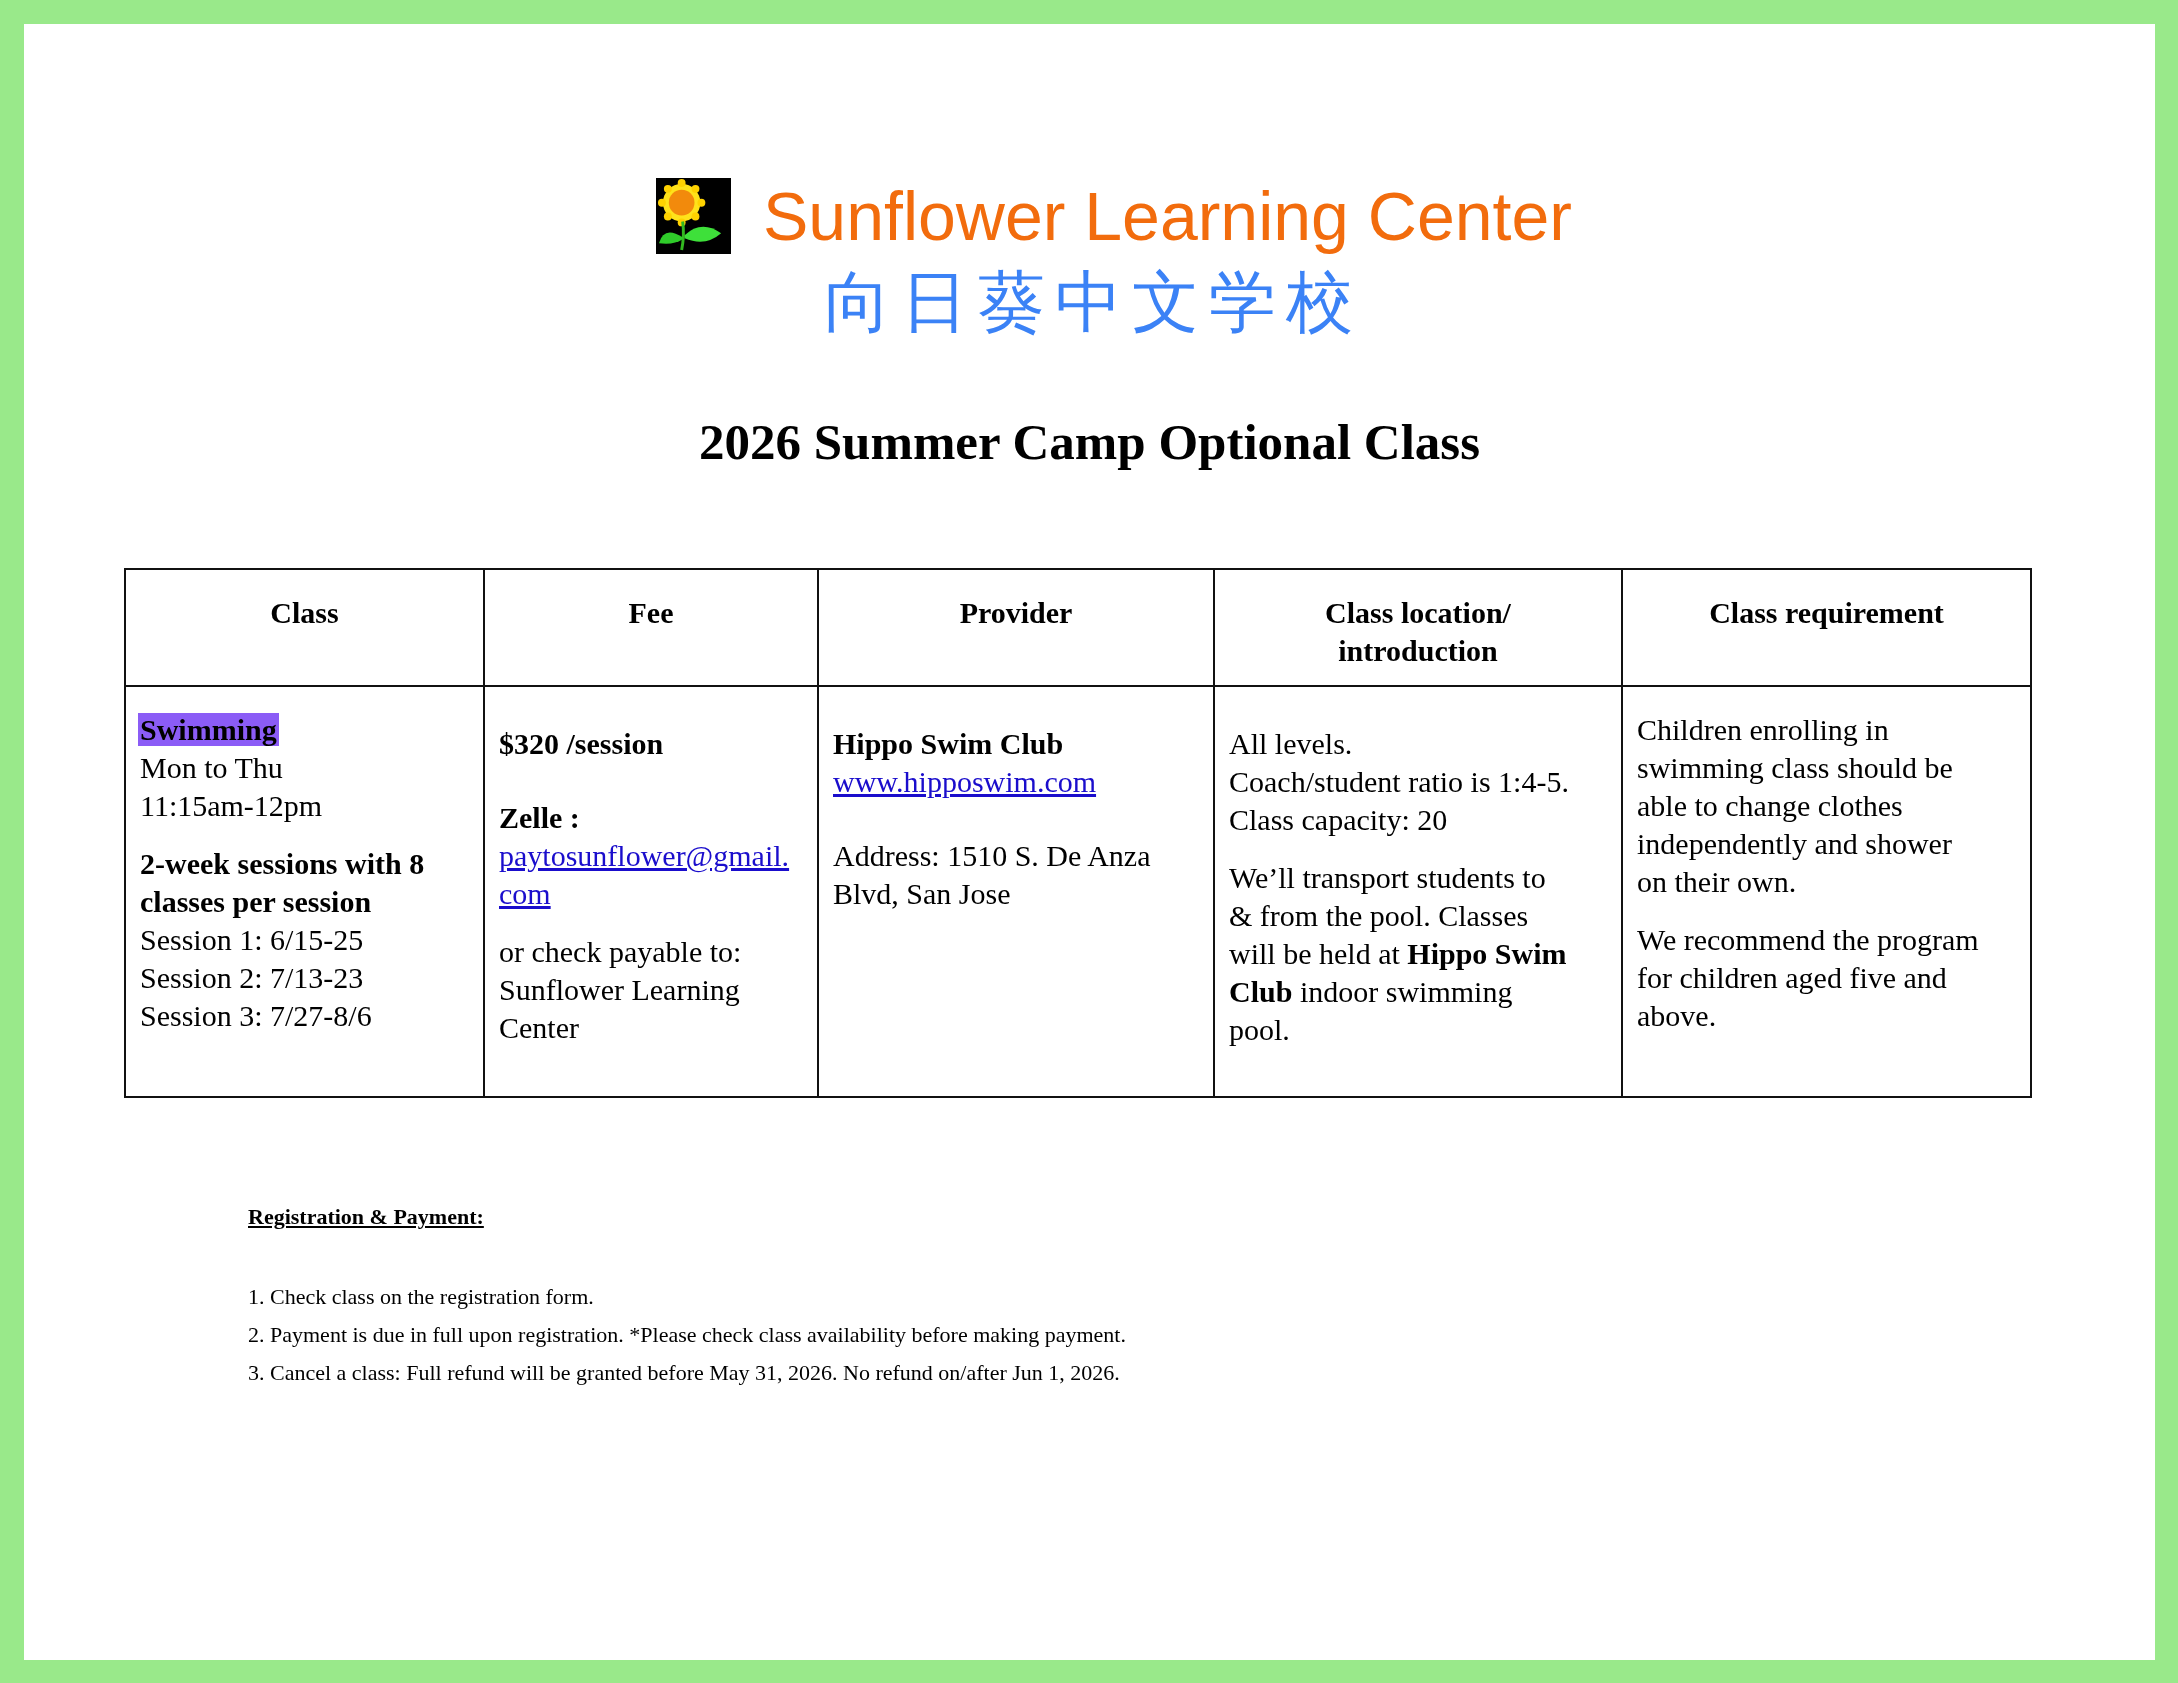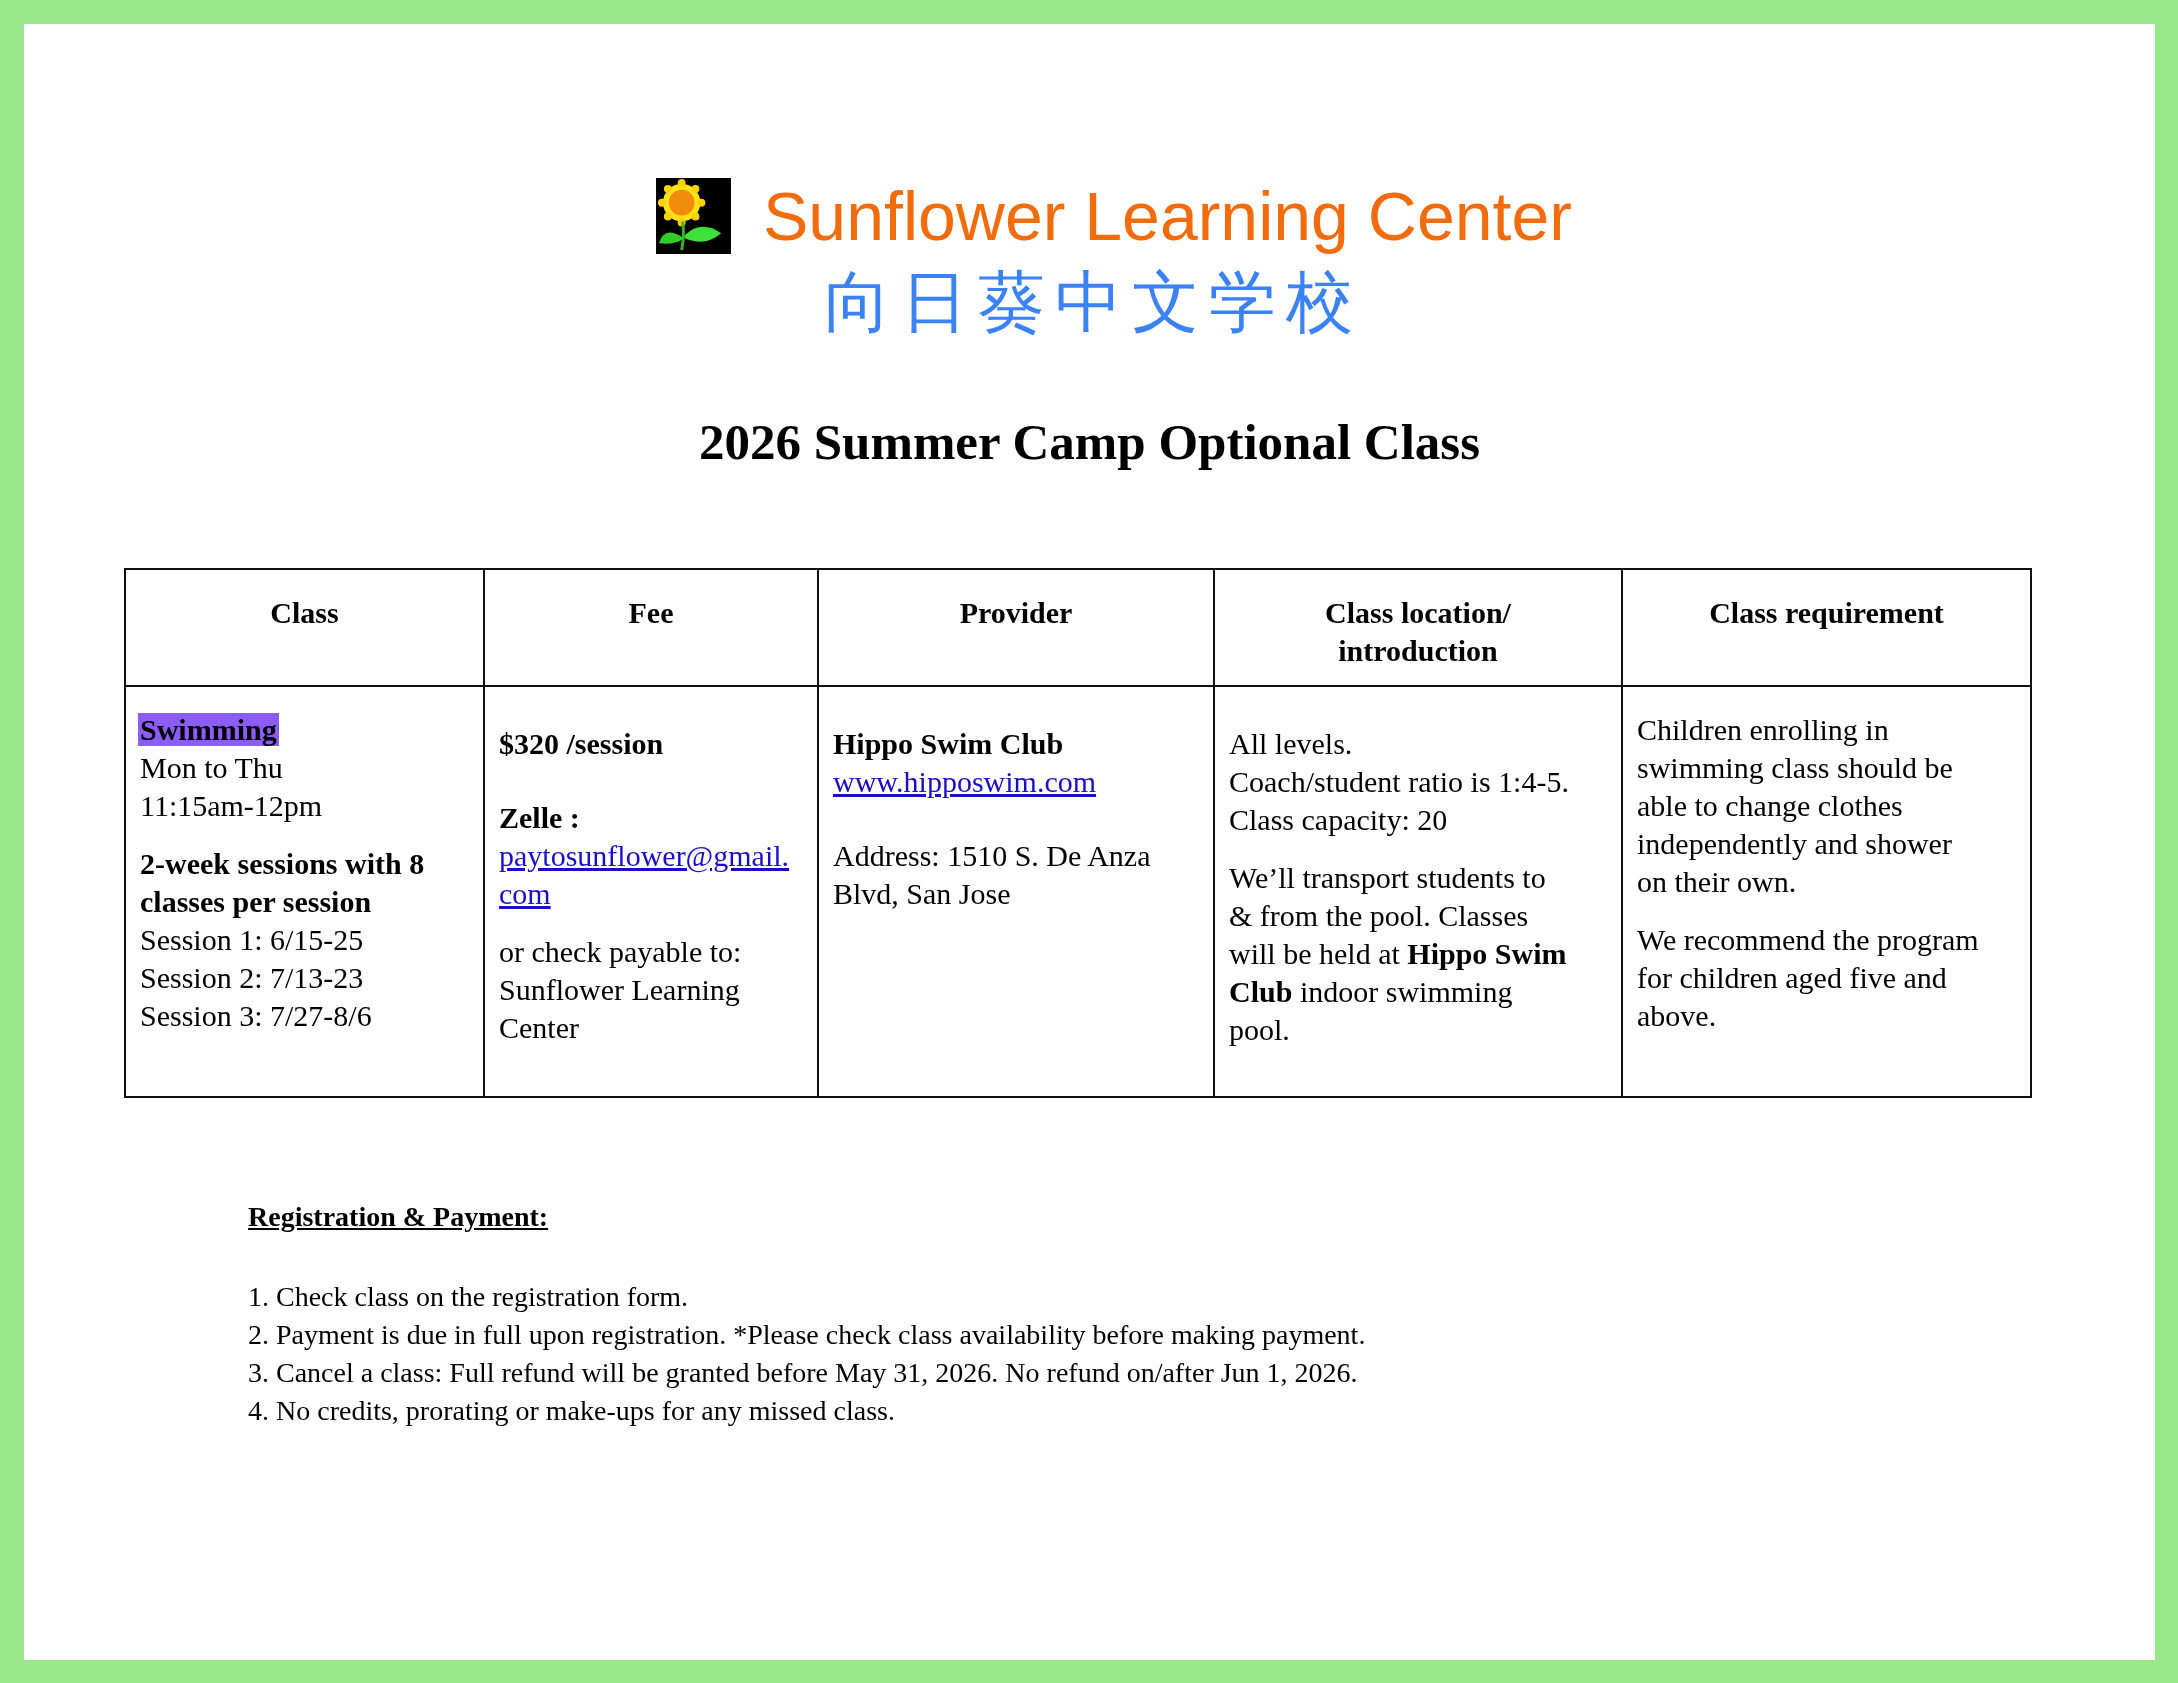--- a/index.html
+++ b/index.html
@@ -88,21 +88,21 @@
   .c5 { width: 409px; }
   .hl { background: #8b5cf6; font-weight: bold; padding: 0 2px; margin-left: -2px; }
   .b { font-weight: bold; }
   .link { color: #1A0DCC; text-decoration: underline; }
   .gap { height: 20px; }
   .gap-lg { height: 36px; }
   .pad-top { padding-top: 10px; }
   .reg {
     position: absolute;
     left: 224px; top: 1174px;
-    font-size: 28px;
+    font-size: 22px;
   }
   .reg-head {
     font-weight: bold;
     text-decoration: underline;
     line-height: 38px;
   }
   .reg ol {
     list-style: none;
     margin: 42px 0 0 0;
     padding: 0;
@@ -217,18 +217,17 @@
       </tr>
     </tbody>
   </table>
 
   <div class="reg">
     <div class="reg-head">Registration &amp; Payment:</div>
     <ol>
       <li>1. Check class on the registration form.</li>
       <li>2. Payment is due in full upon registration. *Please check class availability before making payment.</li>
       <li>3. Cancel a class: Full refund will be granted before May 31, 2026. No refund on/after Jun 1, 2026.</li>
-      <li>4. No credits, prorating or make-ups for any missed class.</li>
     </ol>
   </div>
 
 </div>
 
 
 </body></html>

